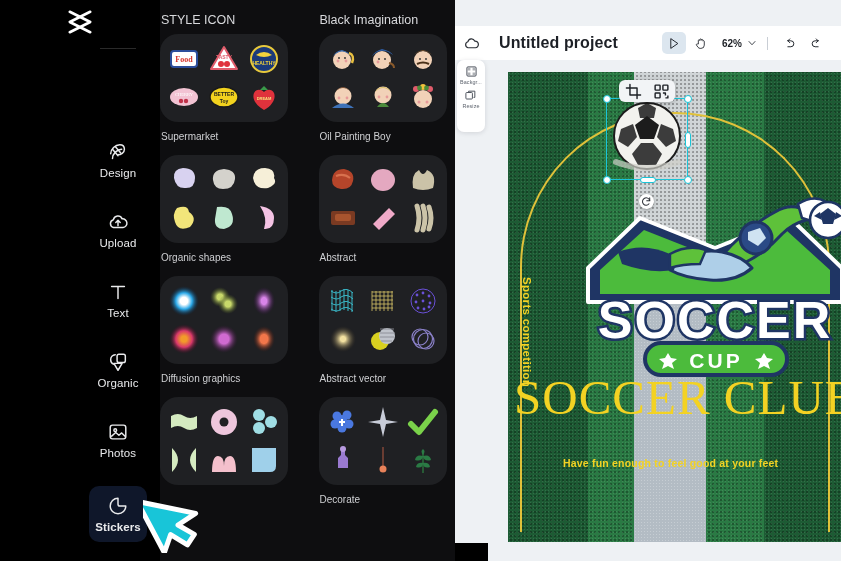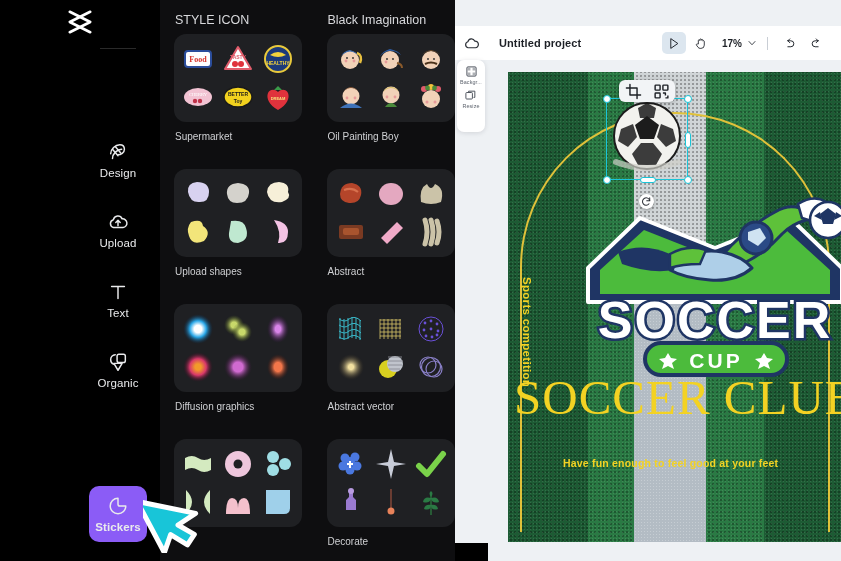--- a/index.html
+++ b/index.html
@@ -20,67 +20,66 @@
   #logo { width: 34px; height: 28px; }
   #rail-divider {
     position: absolute; left: 100px; top: 48px; width: 36px; height: 1px;
     background: #2a2a2a;
   }
   .nav-item {
     position: absolute; left: 89px; width: 58px; height: 56px;
     border-radius: 10px; display: flex; flex-direction: column;
     align-items: center; justify-content: center; gap: 4px; cursor: pointer;
   }
-  .nav-item.active { background: #8b5cf6; }
+  .nav-item.active { background: #0f172a; }
   .nav-ico { width: 22px; height: 22px; display: block; color: #e9eaec; }
   .nav-label {
     font-size: 11.5px; color: #e9eaec; letter-spacing: .1px;
     line-height: 12px; white-space: nowrap;
   }
   .nav-item.active .nav-label { font-weight: bold; }
 
   
   #sticker-panel {
     position: absolute; left: 160px; top: 0; width: 295px; height: 561px;
     background: #0e0e10; z-index: 30; overflow: hidden;
   }
   #sticker-grid {
     position: absolute; left: 0; top: 0; width: 321px;
     display: grid; grid-template-columns: 1fr 1fr;
     column-gap: 12px; row-gap: 0px;
-    padding: 4px 16px 0 14px;
-    gap: 14px;
+    padding: 4px 16px 0 0;
   }
   .cat-title {
     font-size: 12.5px; color: #d8d9dc; line-height: 16px;
     margin: 8px 0 6px 1px; white-space: nowrap; overflow: hidden;
   }
   .cat-card {
-    width: 128px; height: 88px; background: #1f2023; border-radius: 12px;
+    width: 128px; height: 88px; background: #1f2023; border-radius: 18px;
     display: grid; grid-template-columns: repeat(3, 1fr); grid-template-rows: 1fr 1fr;
     place-items: center; cursor: pointer; padding: 6px 4px;
   }
   .thumb { width: 32px; height: 32px; display: block; }
   .cat-label {
     font-size: 10px; color: #cfd0d3; line-height: 16px;
     margin: 7px 0 10px 1px; white-space: nowrap;
   }
 
   
   #editor {
     position: absolute; left: 455px; top: 0; width: 386px; height: 561px;
     background: #eef1f4; z-index: 10;
   }
   #editor-topbar {
     position: absolute; left: 0; top: 26px; width: 386px; height: 34px;
     background: #ffffff; display: flex; align-items: center;
   }
   #cloud-icon { margin-left: 8px; width: 17px; height: 17px; color: #2b2f36; }
   #project-title {
-    margin-left: 11px; font-size: 11px; color: #1d2026; font-weight: bold;
+    margin-left: 11px; font-size: 16px; color: #1d2026; font-weight: bold;
     letter-spacing: .1px;
     padding-left: 8px;
   }
   #tool-cluster {
     margin-left: auto; margin-right: 13px; display: flex; align-items: center; gap: 3px;
   }
   .tb-btn {
     width: 24px; height: 22px; border-radius: 5px; display: flex;
     align-items: center; justify-content: center; cursor: pointer; color: #20242b;
   }
@@ -223,20 +222,30 @@
       <svg class="nav-ico" viewBox="0 0 24 24">
         <g fill="none" stroke="currentColor" stroke-width="1.6" stroke-linejoin="round" stroke-linecap="round">
           <path d="M9 4 A5.5 5.5 0 0 0 4 9.5 A5.5 5.5 0 0 0 7 14.4"></path>
           <rect x="11" y="3.5" width="9" height="9" rx="2"></rect>
           <path d="M12 21 L7.5 13.5 L16.5 13.5 Z"></path>
         </g>
       </svg>
       <span class="nav-label">Organic</span>
     </div>
 
+    <div class="nav-item" style="top:412px">
+      <svg class="nav-ico" viewBox="0 0 24 24">
+        <g fill="none" stroke="currentColor" stroke-width="1.6" stroke-linejoin="round">
+          <rect x="3.5" y="4.5" width="17" height="15" rx="2.5"></rect>
+          <circle cx="9" cy="10" r="1.5"></circle>
+          <path d="M4.5 17 L9.5 12.5 L13 15.5 L16 13 L20 17"></path>
+        </g>
+      </svg>
+      <span class="nav-label">Photos</span>
+    </div>
 
     <div class="nav-item active" style="top:486px">
       <svg class="nav-ico" viewBox="0 0 24 24">
         <path d="M12 3.5 A8.5 8.5 0 1 0 20.5 12 L14 12 A2 2 0 0 1 12 10 Z" fill="none" stroke="currentColor" stroke-width="1.6" stroke-linejoin="round"></path>
       </svg>
       <span class="nav-label">Stickers</span>
     </div>
   </div>
 
   <div id="sticker-panel">
@@ -349,21 +358,21 @@
           <svg class="thumb" viewBox="0 0 32 32">
               <path d="M9 6 Q20 2 21 10 Q30 16 22 25 Q10 30 7 20 Q4 12 9 6Z" fill="#f2e57a"></path>
             </svg>
           <svg class="thumb" viewBox="0 0 32 32">
               <path d="M9 5 Q22 3 24 12 Q28 24 16 27 Q6 27 7 17Z" fill="#bfe8d0"></path>
             </svg>
           <svg class="thumb" viewBox="0 0 32 32">
               <path d="M12 4 Q26 6 26 16 Q26 28 16 27 Q20 16 12 4Z" fill="#f4c3e4"></path>
             </svg>
         </div>
-        <div class="cat-label">Upload shapes</div>
+        <div class="cat-label">Organic shapes</div>
       </div>
 
       <div>
         <div class="cat-card">
           <svg class="thumb" viewBox="0 0 32 32">
               <path d="M5 16 Q6 5 17 5 Q28 7 26 17 Q24 26 14 25 Q5 24 5 16Z" fill="#b5452a"></path>
               <path d="M9 12 Q17 9 23 14" stroke="#d8714e" stroke-width="2" fill="none"></path>
             </svg>
           <svg class="thumb" viewBox="0 0 32 32">
               <ellipse cx="16" cy="16" rx="12" ry="11" fill="#e4a8c0"></ellipse>
@@ -585,21 +594,21 @@
         <div class="tb-btn active">
           <svg width="13" height="13" viewBox="0 0 24 24">
             <path d="M7 3 L20 12 L7 21 Z" fill="none" stroke="currentColor" stroke-width="1.8" stroke-linejoin="round"></path>
           </svg>
         </div>
         <div class="tb-btn">
           <svg width="13" height="13" viewBox="0 0 24 24">
             <path d="M8 13 V6.5 a1.4 1.4 0 0 1 2.8 0 V5 a1.4 1.4 0 0 1 2.8 0 v1 a1.4 1.4 0 0 1 2.8 0 v1.5 a1.4 1.4 0 0 1 2.6 .7 V15 a6 6 0 0 1 -6 6 h-1.6 a5 5 0 0 1 -4 -2 L4.6 15 a1.5 1.5 0 0 1 2.2 -2Z" fill="none" stroke="currentColor" stroke-width="1.6" stroke-linejoin="round"></path>
           </svg>
         </div>
-        <span id="zoom-value">17%</span>
+        <span id="zoom-value">62%</span>
         <svg id="zoom-caret" viewBox="0 0 24 24">
           <path d="M6 9 L12 15.5 L18 9" fill="none" stroke="currentColor" stroke-width="1.9" stroke-linecap="round" stroke-linejoin="round"></path>
         </svg>
         <div class="tb-sep"></div>
         <div class="tb-btn">
           <svg width="13" height="13" viewBox="0 0 24 24">
             <path d="M9 7 H14.5 a5.5 5.5 0 0 1 0 11 H9 M9 7 L12.5 3.5 M9 7 L12.5 10.5" fill="none" stroke="currentColor" stroke-width="1.8" stroke-linecap="round" stroke-linejoin="round"></path>
           </svg>
         </div>
         <div class="tb-btn">

